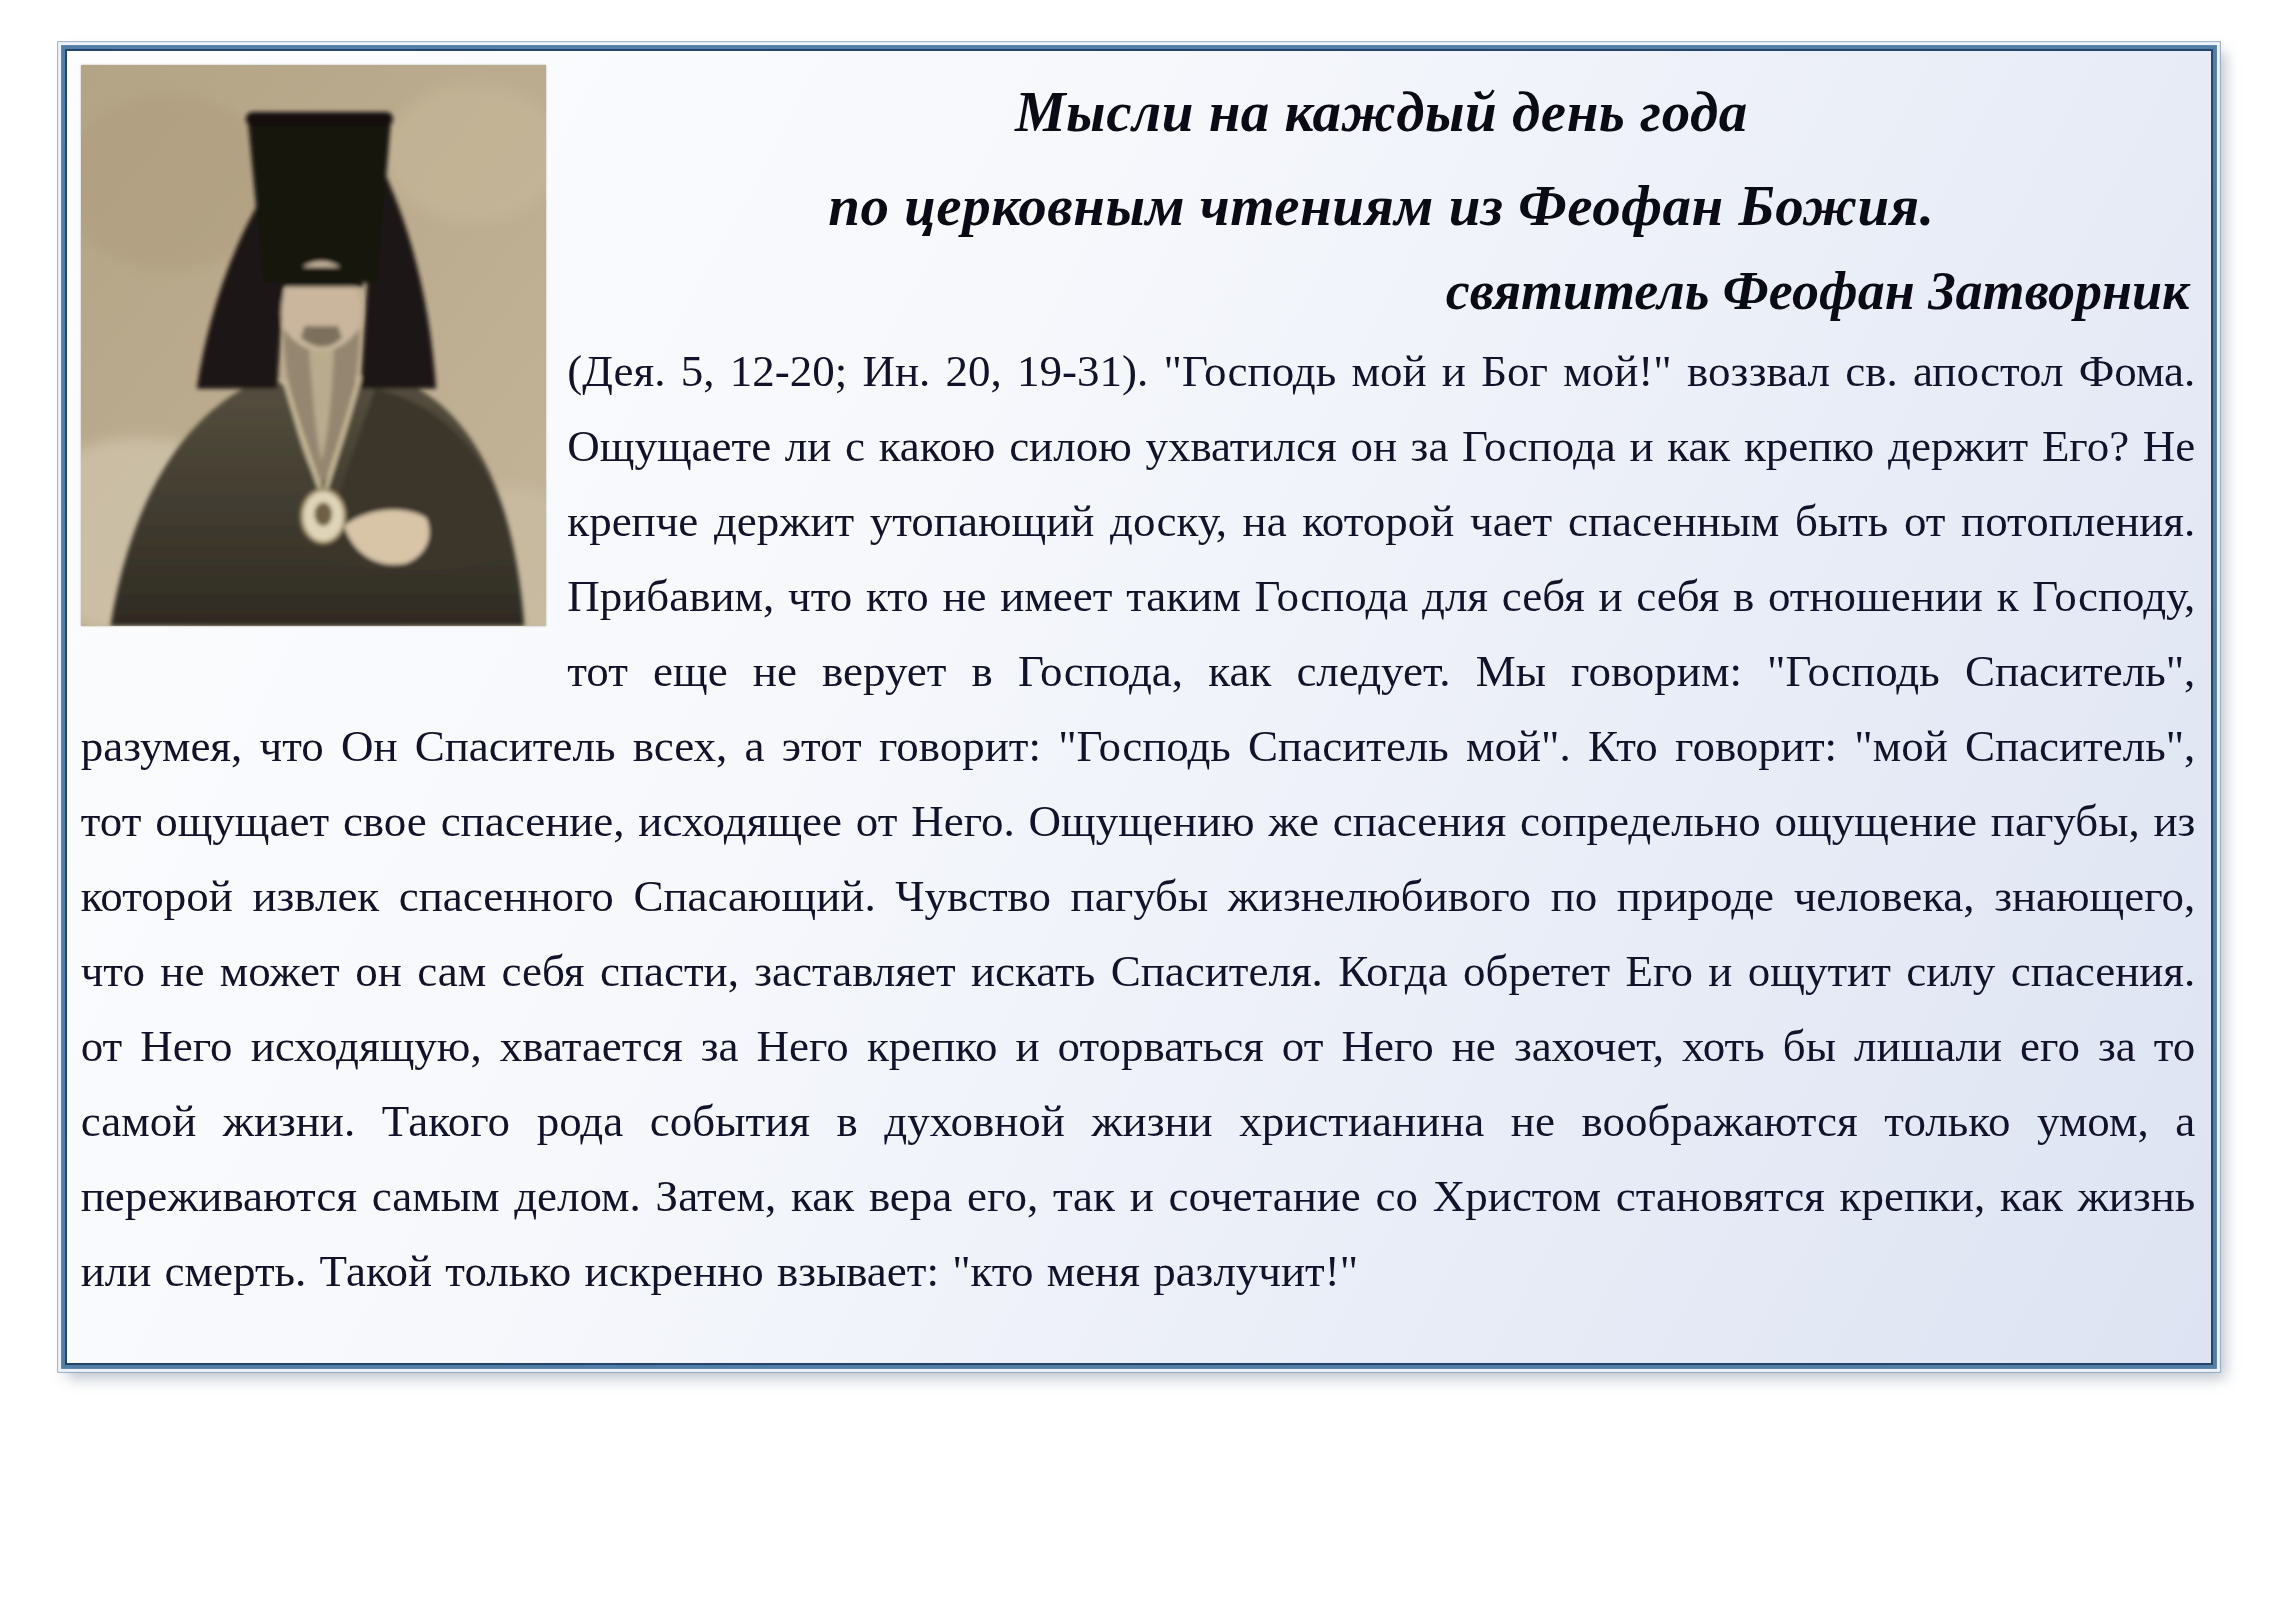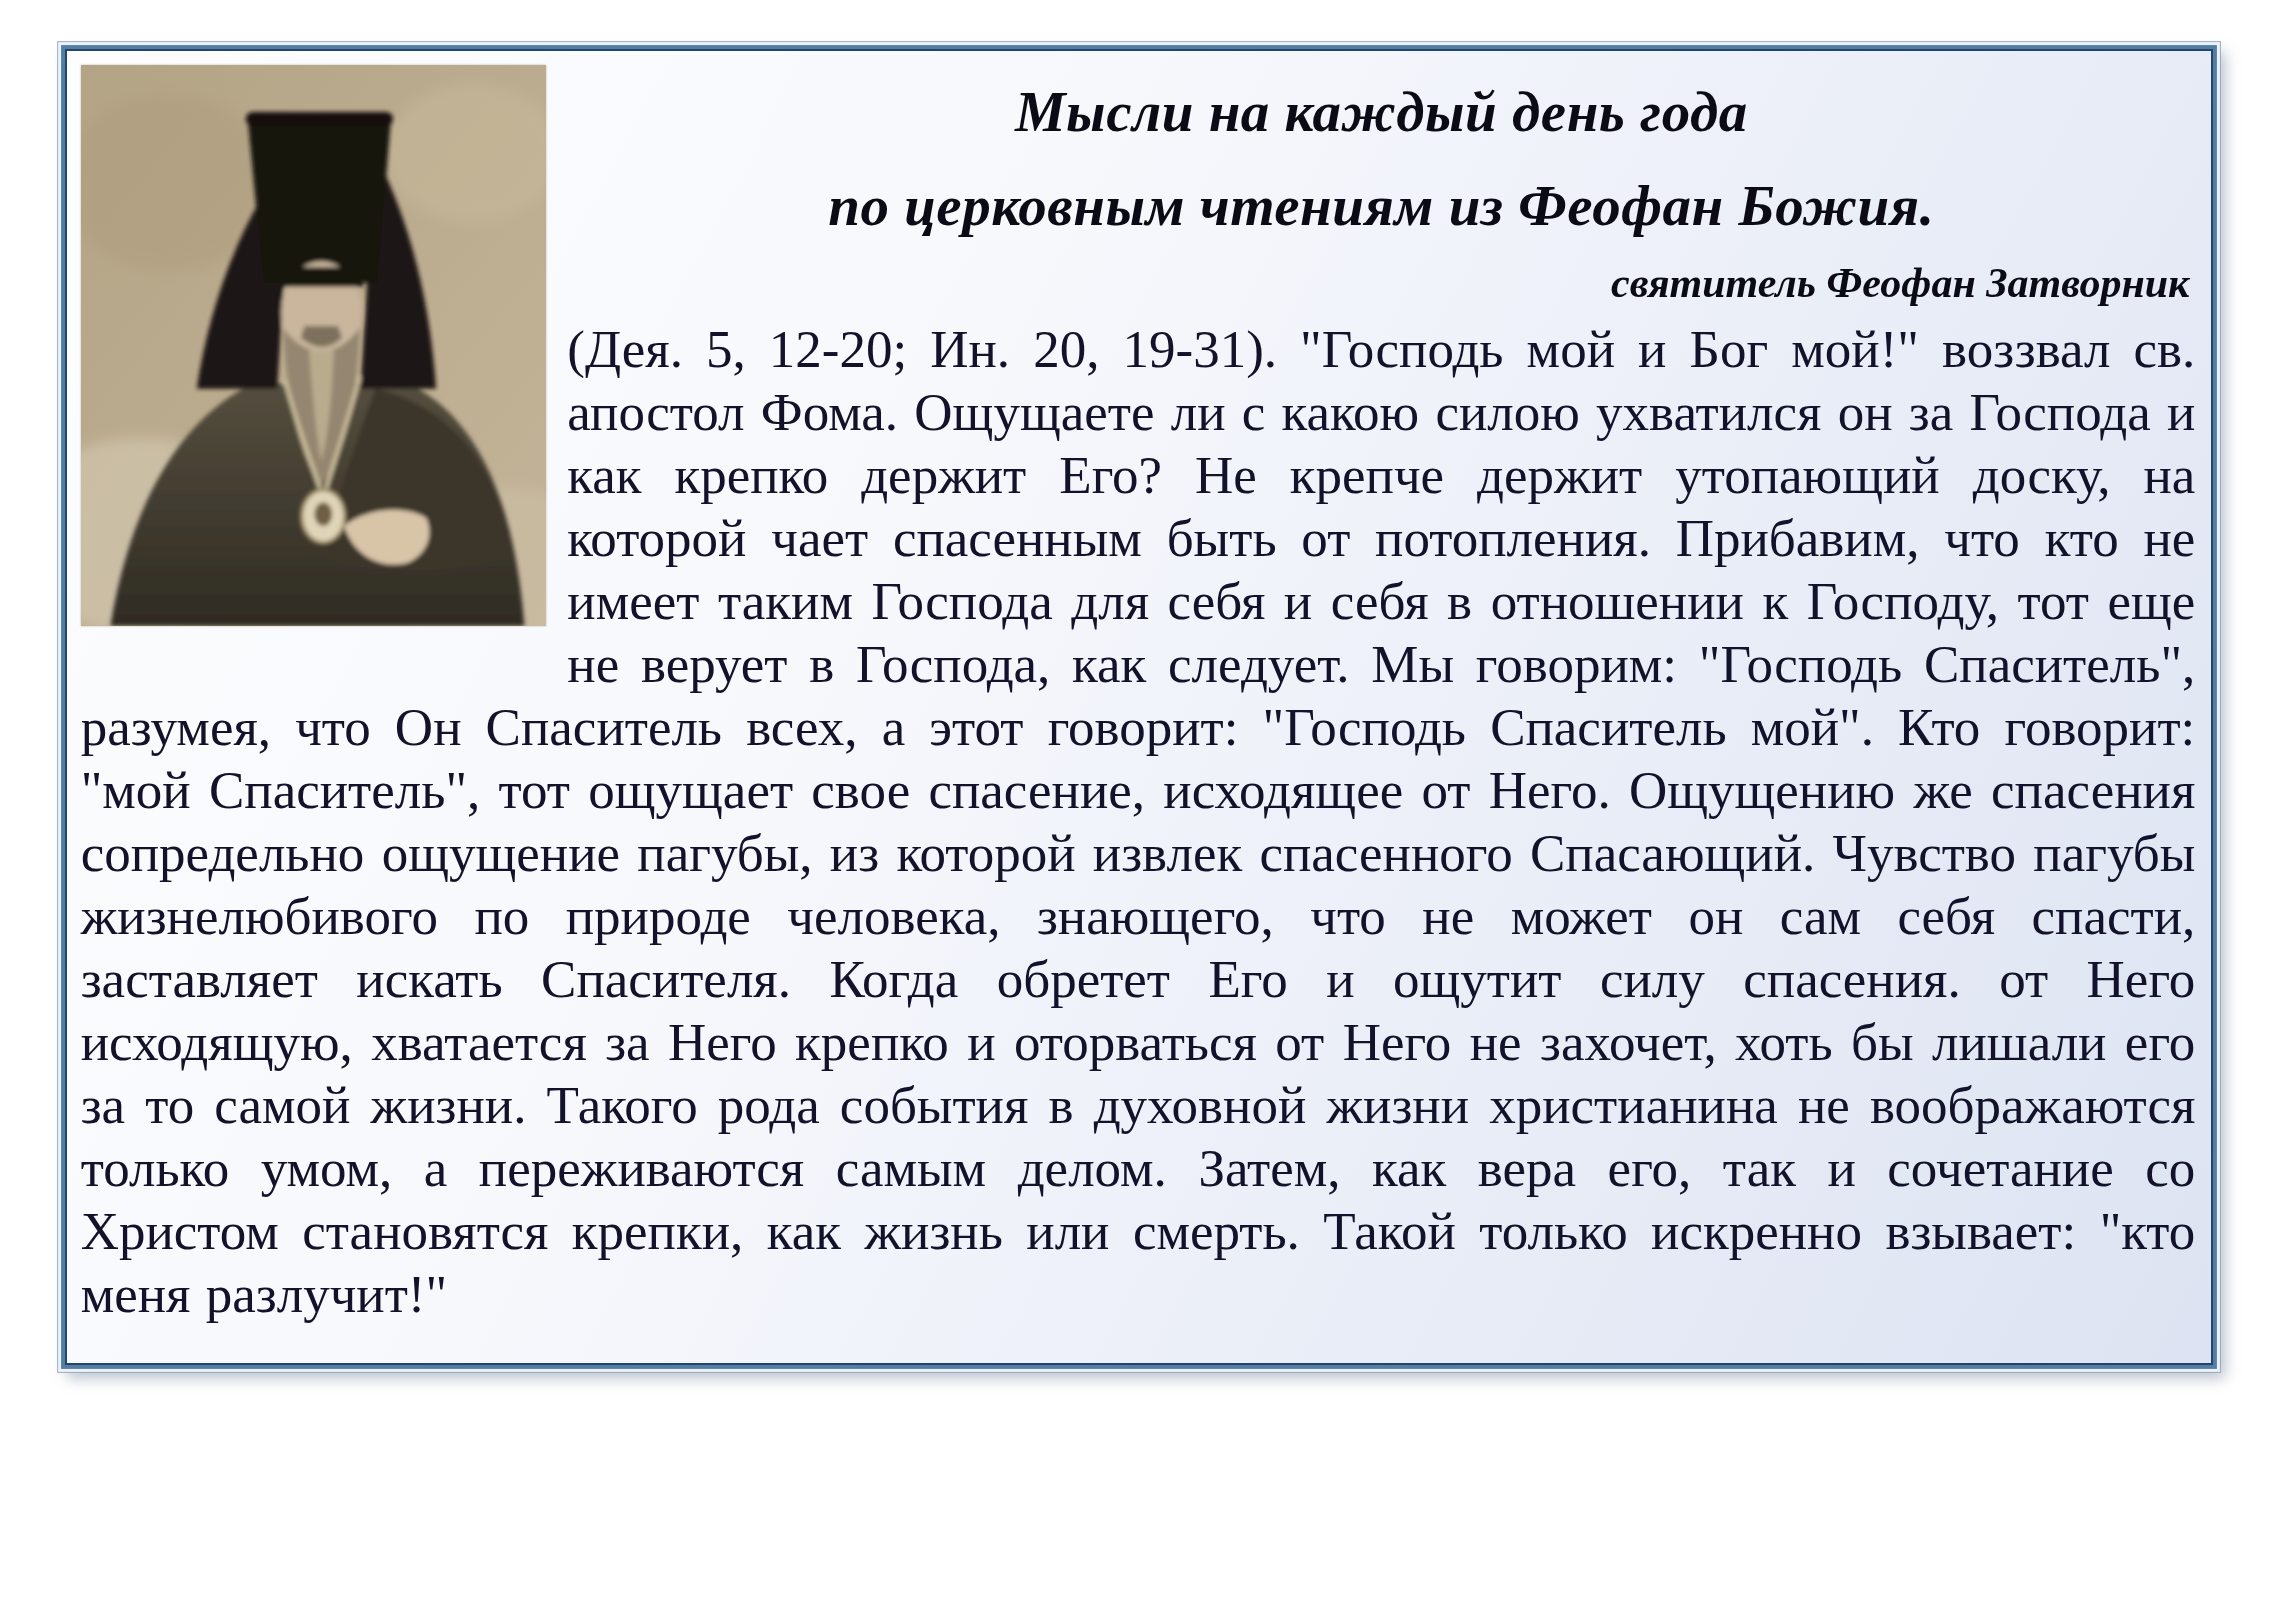--- a/index.html
+++ b/index.html
@@ -52,32 +52,32 @@
     line-height: 1.66;
     font-weight: bold;
     font-style: italic;
     text-align: center;
     color: #0b0b16;
     letter-spacing: 0.5px;
   }
 
   .subtitle {
     margin: 2px 5.9px 7.8px 0;
-    font-size: 42px;
+    font-size: 54px;
     line-height: 1.3;
     font-weight: bold;
     font-style: italic;
     text-align: right;
     color: #0b0b16;
   }
 
   .body-text {
     margin: 0;
-    font-size: 53px;
-    line-height: 63px;
+    font-size: 45px;
+    line-height: 75px;
     text-align: justify;
     color: #12122a;
     word-spacing: 2px;
   }
 </style>
 </head>
 <body>
 
 <div class="frame">
   <div class="content">

